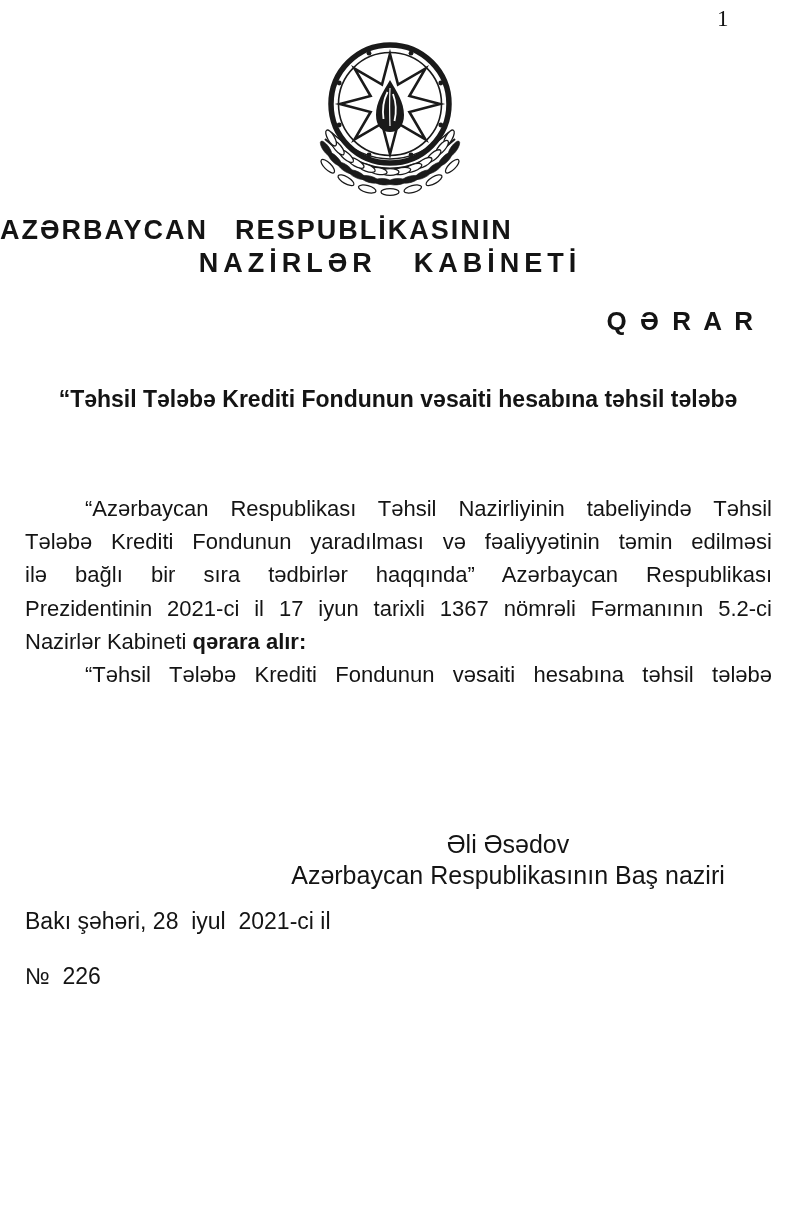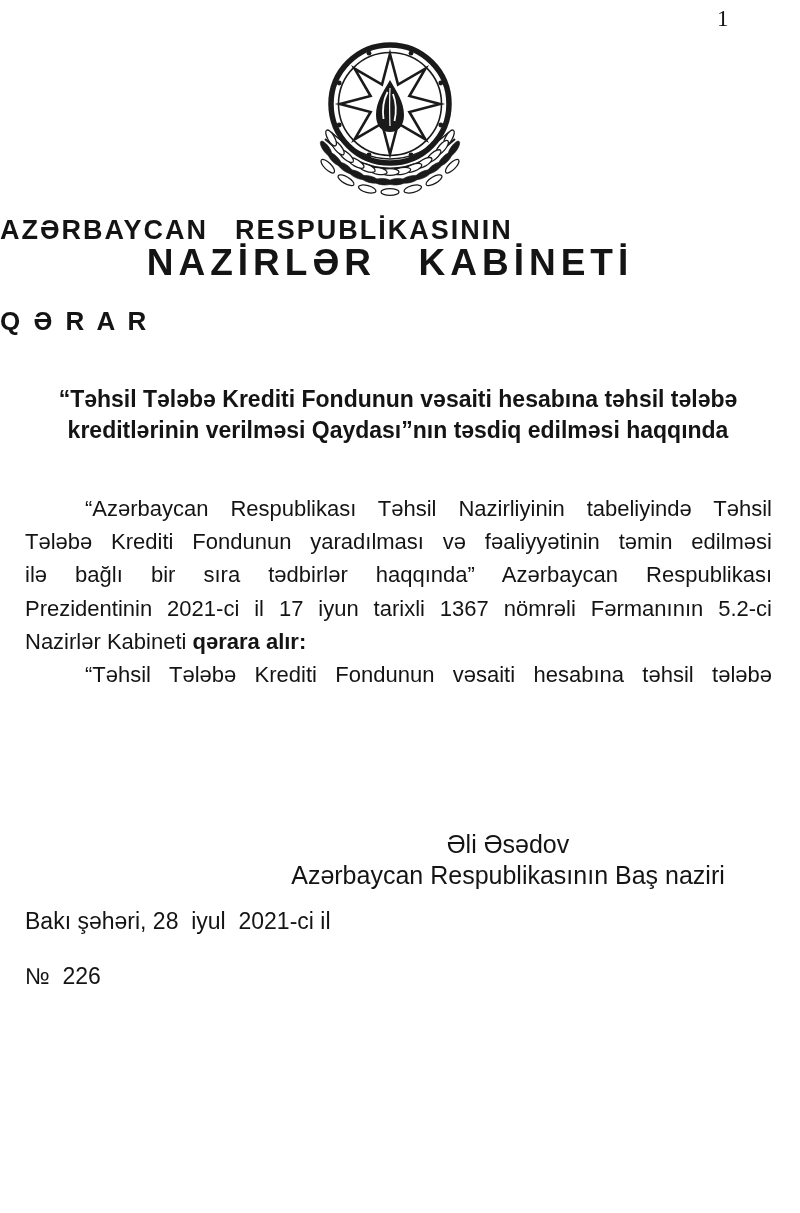--- a/index.html
+++ b/index.html
@@ -21,26 +21,26 @@
   .lvw ellipse{fill:#ffffff;stroke:#1a1a1a;stroke-width:1.3;}
   .lvb ellipse{fill:#1a1a1a;stroke:#1a1a1a;stroke-width:0.6;}
 
   .org-line1{
     position:absolute;top:214px;left:0;width:800px;
     font-weight:bold;font-size:27px;line-height:32px;
     letter-spacing:2px;word-spacing:4px;white-space:pre;
   }
   .org-line2{
     position:absolute;top:247px;left:0;width:780px;
-    text-align:center;font-weight:bold;font-size:37px;line-height:32px;
+    text-align:center;font-weight:bold;font-size:27px;line-height:32px;
     letter-spacing:5px;word-spacing:6px;white-space:pre;
   }
   .doc-type{
     position:absolute;top:305px;left:0;width:756px;
-    text-align:left;font-weight:bold;font-size:26px;line-height:32px;
+    text-align:right;font-weight:bold;font-size:26px;line-height:32px;
     letter-spacing:3px;white-space:pre;
   }
   .doc-title{
     position:absolute;top:384px;left:20px;width:756px;
     text-align:center;font-weight:bold;font-size:23px;line-height:31px;
   }
   .doc-title div{white-space:nowrap;}
 
   .body-text{
     position:absolute;top:492px;left:25px;width:747px;
@@ -142,21 +142,20 @@
       <path d="M85 52 C84.5 63 84.5 75 85 90" stroke="#ffffff" stroke-width="1.2" fill="none"></path>
     </svg>
   </div>
 
   <div class="org-line1">AZƏRBAYCAN  RESPUBLİKASININ</div>
   <div class="org-line2">NAZİRLƏR  KABİNETİ</div>
   <div class="doc-type">Q Ə R A R</div>
 
   <div class="doc-title">
     <div>“Təhsil Tələbə Krediti Fondunun vəsaiti hesabına təhsil tələbə</div>
-    <div>kreditlərinin verilməsi Qaydası”nın təsdiq edilməsi haqqında</div>
   </div>
 
   <div class="body-text">
     <div class="bline indent stretch">“Azərbaycan Respublikası Təhsil Nazirliyinin tabeliyində Təhsil</div>
     <div class="bline stretch">Tələbə Krediti Fondunun yaradılması və fəaliyyətinin təmin edilməsi</div>
     <div class="bline stretch">ilə bağlı bir sıra tədbirlər haqqında” Azərbaycan Respublikası</div>
     <div class="bline stretch">Prezidentinin 2021-ci il 17 iyun tarixli 1367 nömrəli Fərmanının 5.2-ci</div>
     <div class="bline"><span>Nazirlər Kabineti </span><b>qərara alır:</b></div>
     <div class="bline indent stretch">“Təhsil Tələbə Krediti Fondunun vəsaiti hesabına təhsil tələbə</div>
   </div>

